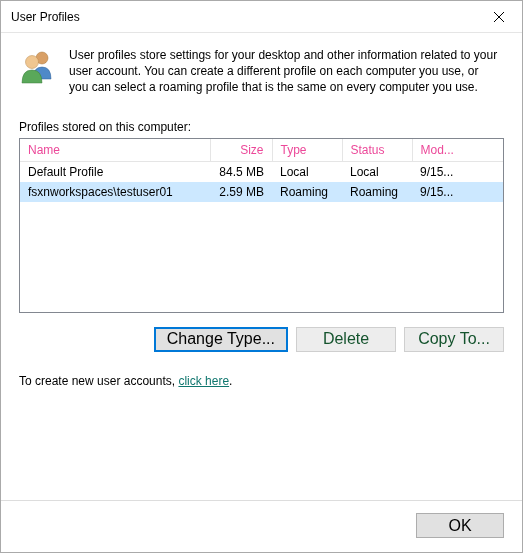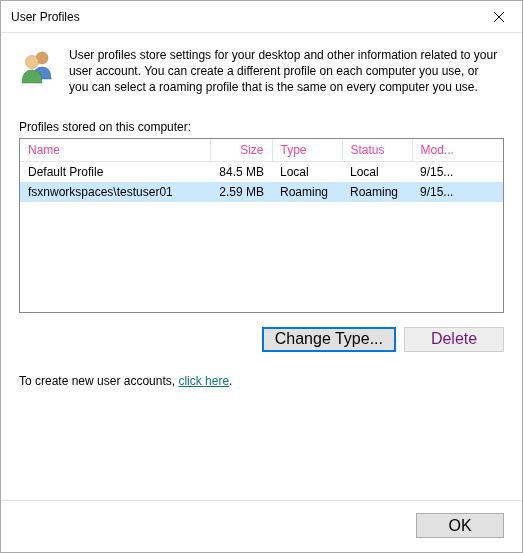--- a/index.html
+++ b/index.html
@@ -111,21 +111,21 @@
     padding: 0 12px;
     cursor: pointer;
   }
   .btn.focused {
     border: 1px solid #0078d7;
     outline: 1px solid #0078d7;
     outline-offset: -2px;
     background: #e1e1e1;
   }
   .btn:disabled {
-    color: #701a75;
+    color: #14532d;
     background: #ededed;
     border-color: #cfcfcf;
     cursor: default;
   }
   .create-text {
     margin-bottom: 20px;
   }
   .link {
     color: #0f766e;
     text-decoration: underline;
@@ -202,20 +202,21 @@
             <td>Roaming</td>
             <td>9/15...</td>
           </tr>
         </tbody>
       </table>
     </div>
 
     <div class="row-buttons">
       <button class="btn focused">Change Type...</button>
       <button class="btn" disabled="">Delete</button>
+      <button class="btn" disabled="">Copy To...</button>
     </div>
 
     <div class="create-text">
       <span>To create new user accounts, </span><span class="link">click here</span><span>.</span>
     </div>
 
     <div class="spacer"></div>
   </div>
 
   <div class="footer">

